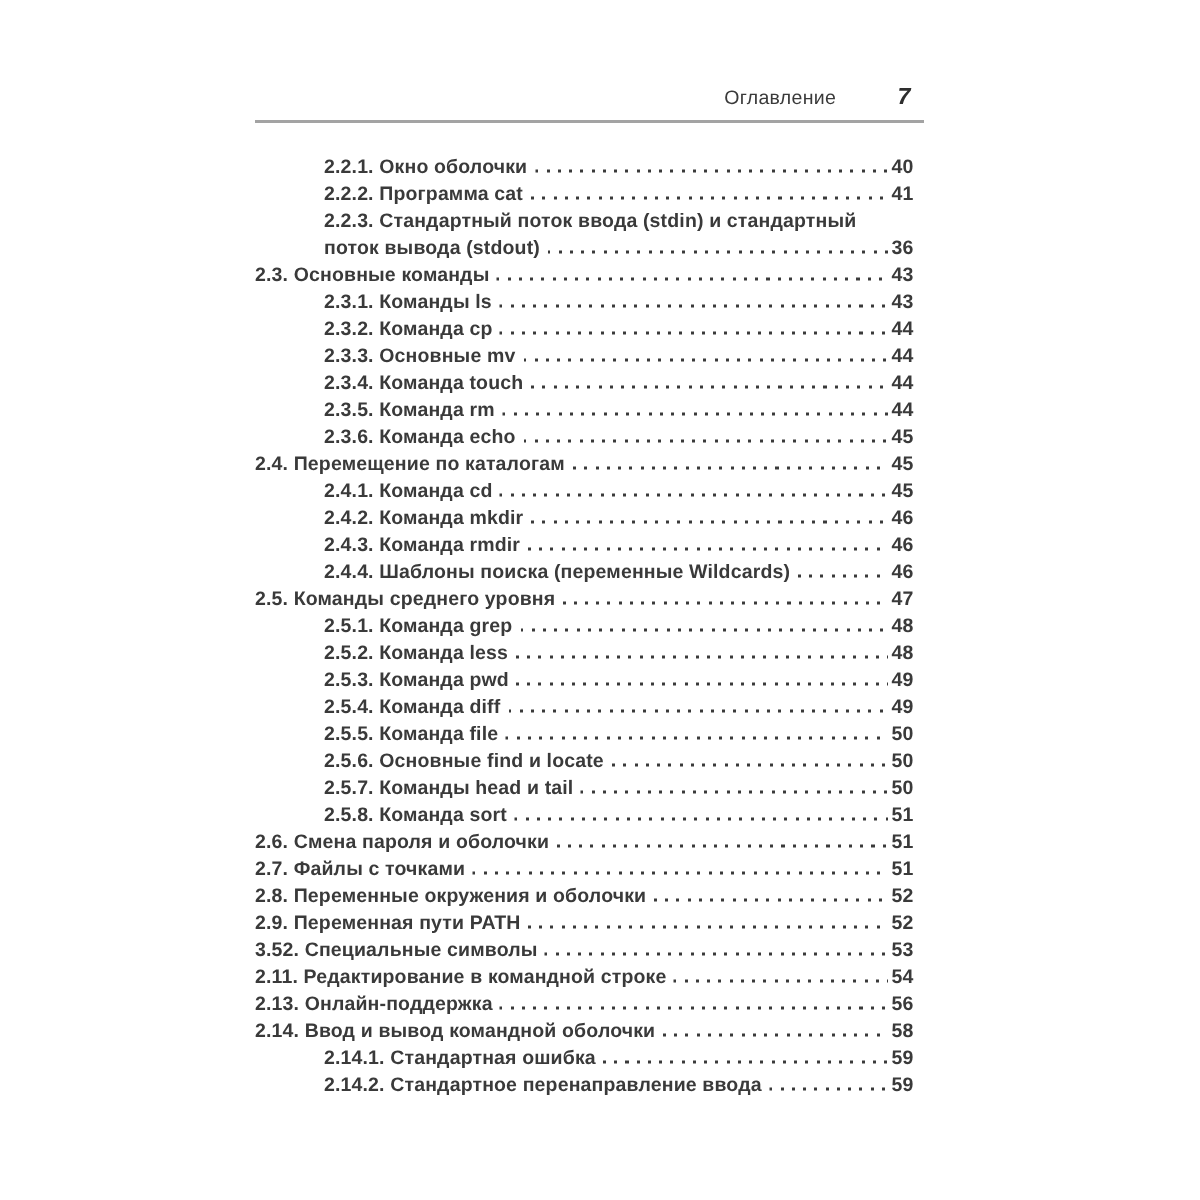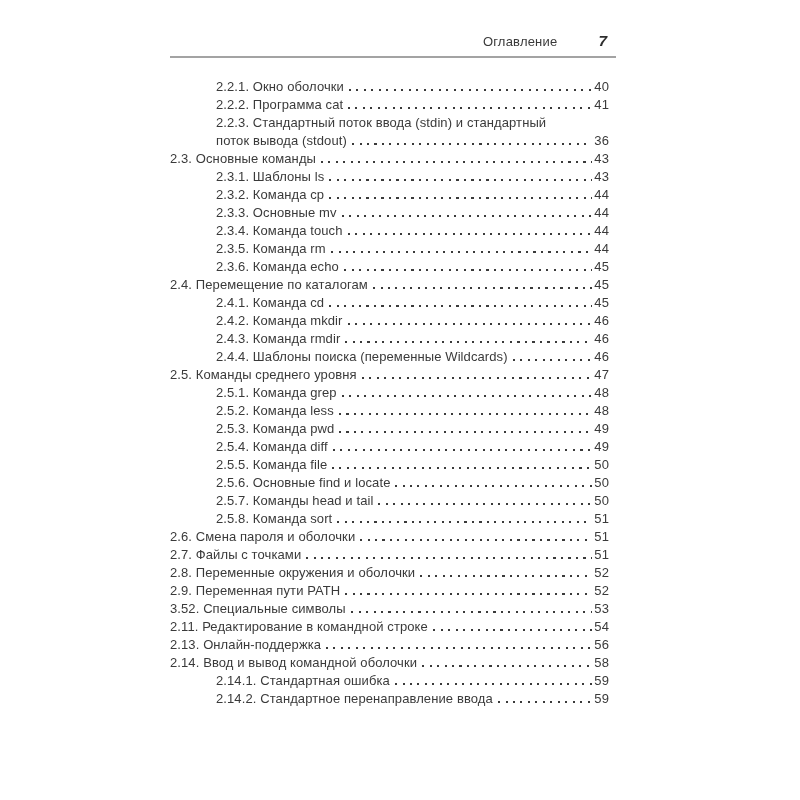--- a/index.html
+++ b/index.html
@@ -8,21 +8,21 @@
     width: 800px;
     height: 800px;
     background: #ffffff;
     font-family: "Liberation Sans", sans-serif;
     color: var(--color-text, #3a3a3a);
     overflow: hidden;
   }
   .page {
     position: absolute;
     left: 170px;
-    top: 32px;
+    top: 56px;
     width: 446px;
   }
   .header {
     display: flex;
     justify-content: flex-end;
     align-items: baseline;
     padding-right: 9px;
   }
   .running-title {
     font-size: 13px;
@@ -44,20 +44,21 @@
   .toc {
     margin-top: 20px;
     padding-right: 7px;
   }
   .entry {
     display: flex;
     align-items: baseline;
     font-size: 13px;
     line-height: 18px;
     letter-spacing: 0.1px;
+    font-weight: bold;
   }
   .entry.level-2 {
     padding-left: 46px;
   }
   .label {
     white-space: nowrap;
   }
   .dots {
     flex: 1 1 auto;
     height: 2px;
@@ -106,21 +107,21 @@
     <span class="label">поток вывода (stdout)</span>
     <span class="dots"></span>
     <span class="pagenum">36</span>
   </div>
       <div class="entry level-1">
     <span class="label">2.3. Основные команды</span>
     <span class="dots"></span>
     <span class="pagenum">43</span>
   </div>
       <div class="entry level-2">
-    <span class="label">2.3.1. Шаблоны ls</span>
+    <span class="label">2.3.1. Команды ls</span>
     <span class="dots"></span>
     <span class="pagenum">43</span>
   </div>
       <div class="entry level-2">
     <span class="label">2.3.2. Команда cp</span>
     <span class="dots"></span>
     <span class="pagenum">44</span>
   </div>
       <div class="entry level-2">
     <span class="label">2.3.3. Основные mv</span>

